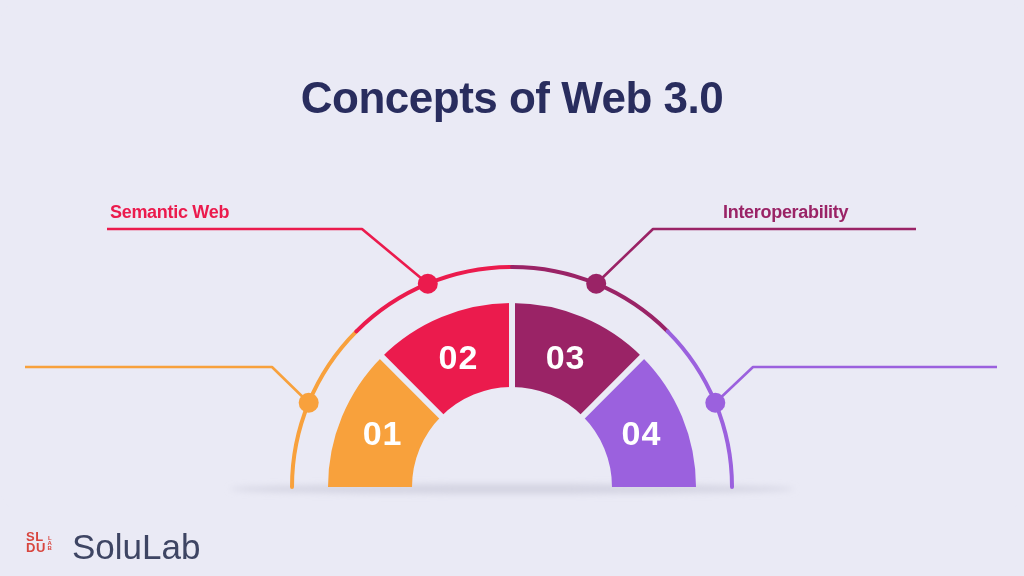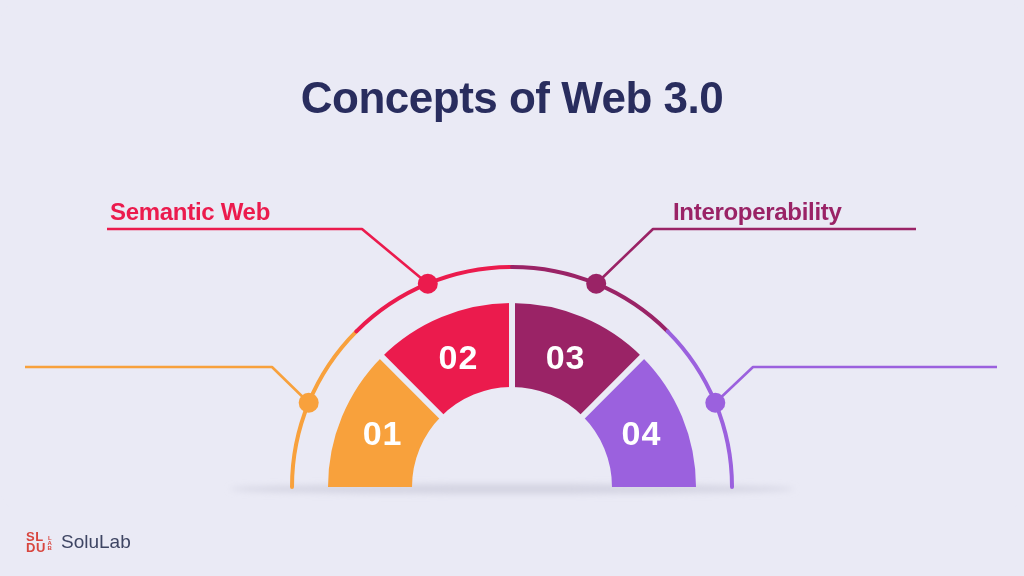--- a/index.html
+++ b/index.html
@@ -13,54 +13,54 @@
 
   .title{
     position:absolute;top:74px;left:0;width:1024px;
     text-align:center;
     font-size:44px;font-weight:700;letter-spacing:-0.5px;
     color:#292D5E;line-height:1.1;margin:0;
   }
 
   .callout{
     position:absolute;
-    font-size:24px;font-weight:700;letter-spacing:-0.3px;
+    font-size:18px;font-weight:700;letter-spacing:-0.3px;
     line-height:26px;white-space:nowrap;
   }
   .callout.sem{left:110px;top:199px;color:#EB1B4D;}
-  .callout.inter{left:673px;top:199px;color:#9A2366;}
+  .callout.inter{left:723px;top:199px;color:#9A2366;}
   .callout.dec{left:25px;top:337px;color:#F8A13C;}
   .callout.per{left:785px;top:337px;color:#9B61DE;}
 
   svg.chart{position:absolute;left:0;top:0;}
   .num{
     font-family:"Liberation Sans", sans-serif;
     font-size:34px;font-weight:700;fill:#FFFFFF;letter-spacing:1px;
   }
 
   .footer{
     position:absolute;left:26px;top:527px;
-    display:flex;align-items:center;gap:3px;
+    display:flex;align-items:flex-start;gap:14px;
   }
   .logo-mark{
     position:relative;width:32px;height:30px;
     display:flex;align-items:center;
   }
   .mark-main{display:flex;flex-direction:column;}
   .mark-main span{
     display:block;color:#D8453E;
     font-size:13px;font-weight:700;line-height:11px;letter-spacing:0.5px;
   }
   .mark-side{
     writing-mode:vertical-rl;text-orientation:upright;
     color:#D8453E;font-size:6px;font-weight:700;line-height:6px;
     letter-spacing:-1px;margin-left:1px;
   }
   .brand-name{
-    font-size:19px;font-weight:500;color:#3E4563;letter-spacing:0;
+    font-size:35px;font-weight:500;color:#3E4563;letter-spacing:0;
   }
 </style>
 </head>
 <body>
 
 <div class="stage">
 
   <h1 class="title">Concepts of Web 3.0</h1>
 
   <svg class="chart" width="1024" height="576" viewBox="0 0 1024 576">

